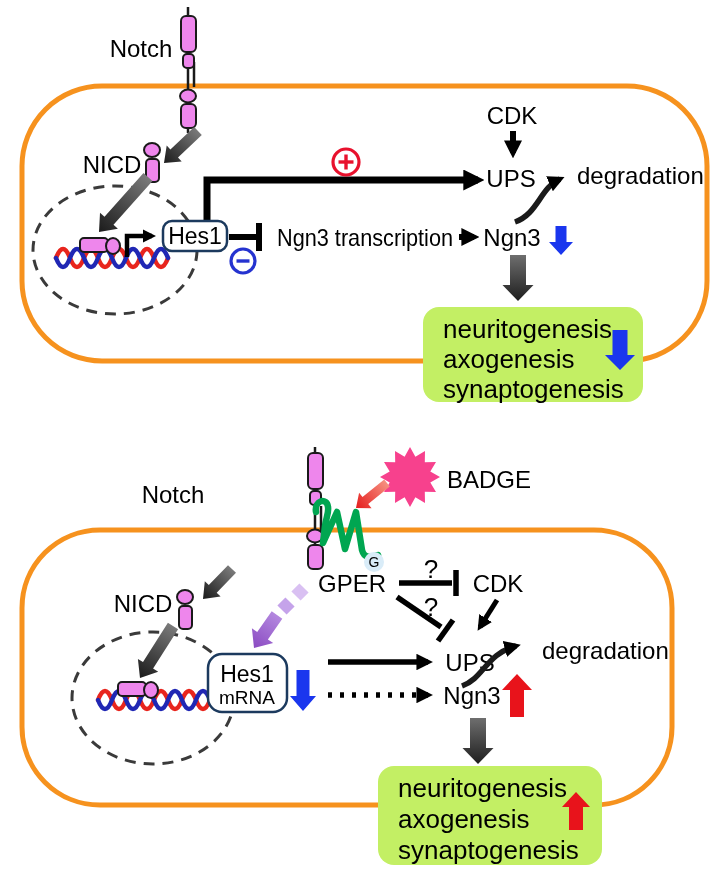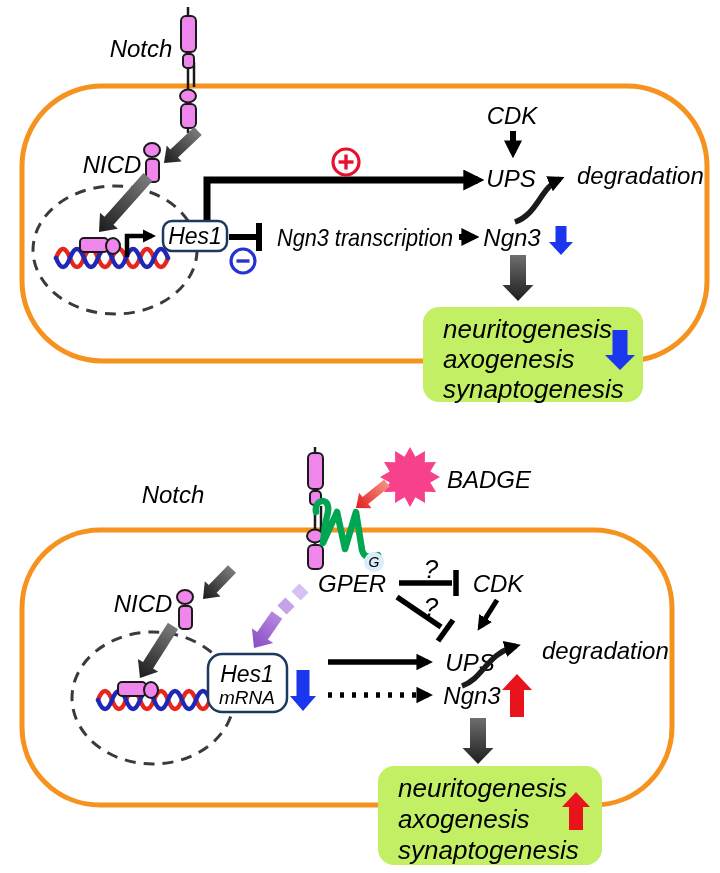--- a/index.html
+++ b/index.html
@@ -1,16 +1,16 @@
 <!DOCTYPE html>
 <html><head>
 <meta charset="utf-8">
 <style>
   html,body{margin:0;padding:0;background:#fff;}
-  .stage{position:relative;width:720px;height:873px;background:#fff;overflow:hidden;font-style:italic;}
+  .stage{position:relative;width:720px;height:873px;background:#fff;overflow:hidden;}
   svg{position:absolute;left:0;top:0;}
   text{font-family:"Liberation Sans","DejaVu Sans",sans-serif;fill:#000;}
   .lbl{font-size:24px;}
   .lbl23{font-size:23px;}
   .lbl20{font-size:19px;}
   .lbl26{font-size:26px;}
   .q{font-size:26px;}
   .gsmall{font-size:14px;}
   .mid{text-anchor:middle;}
 </style>

